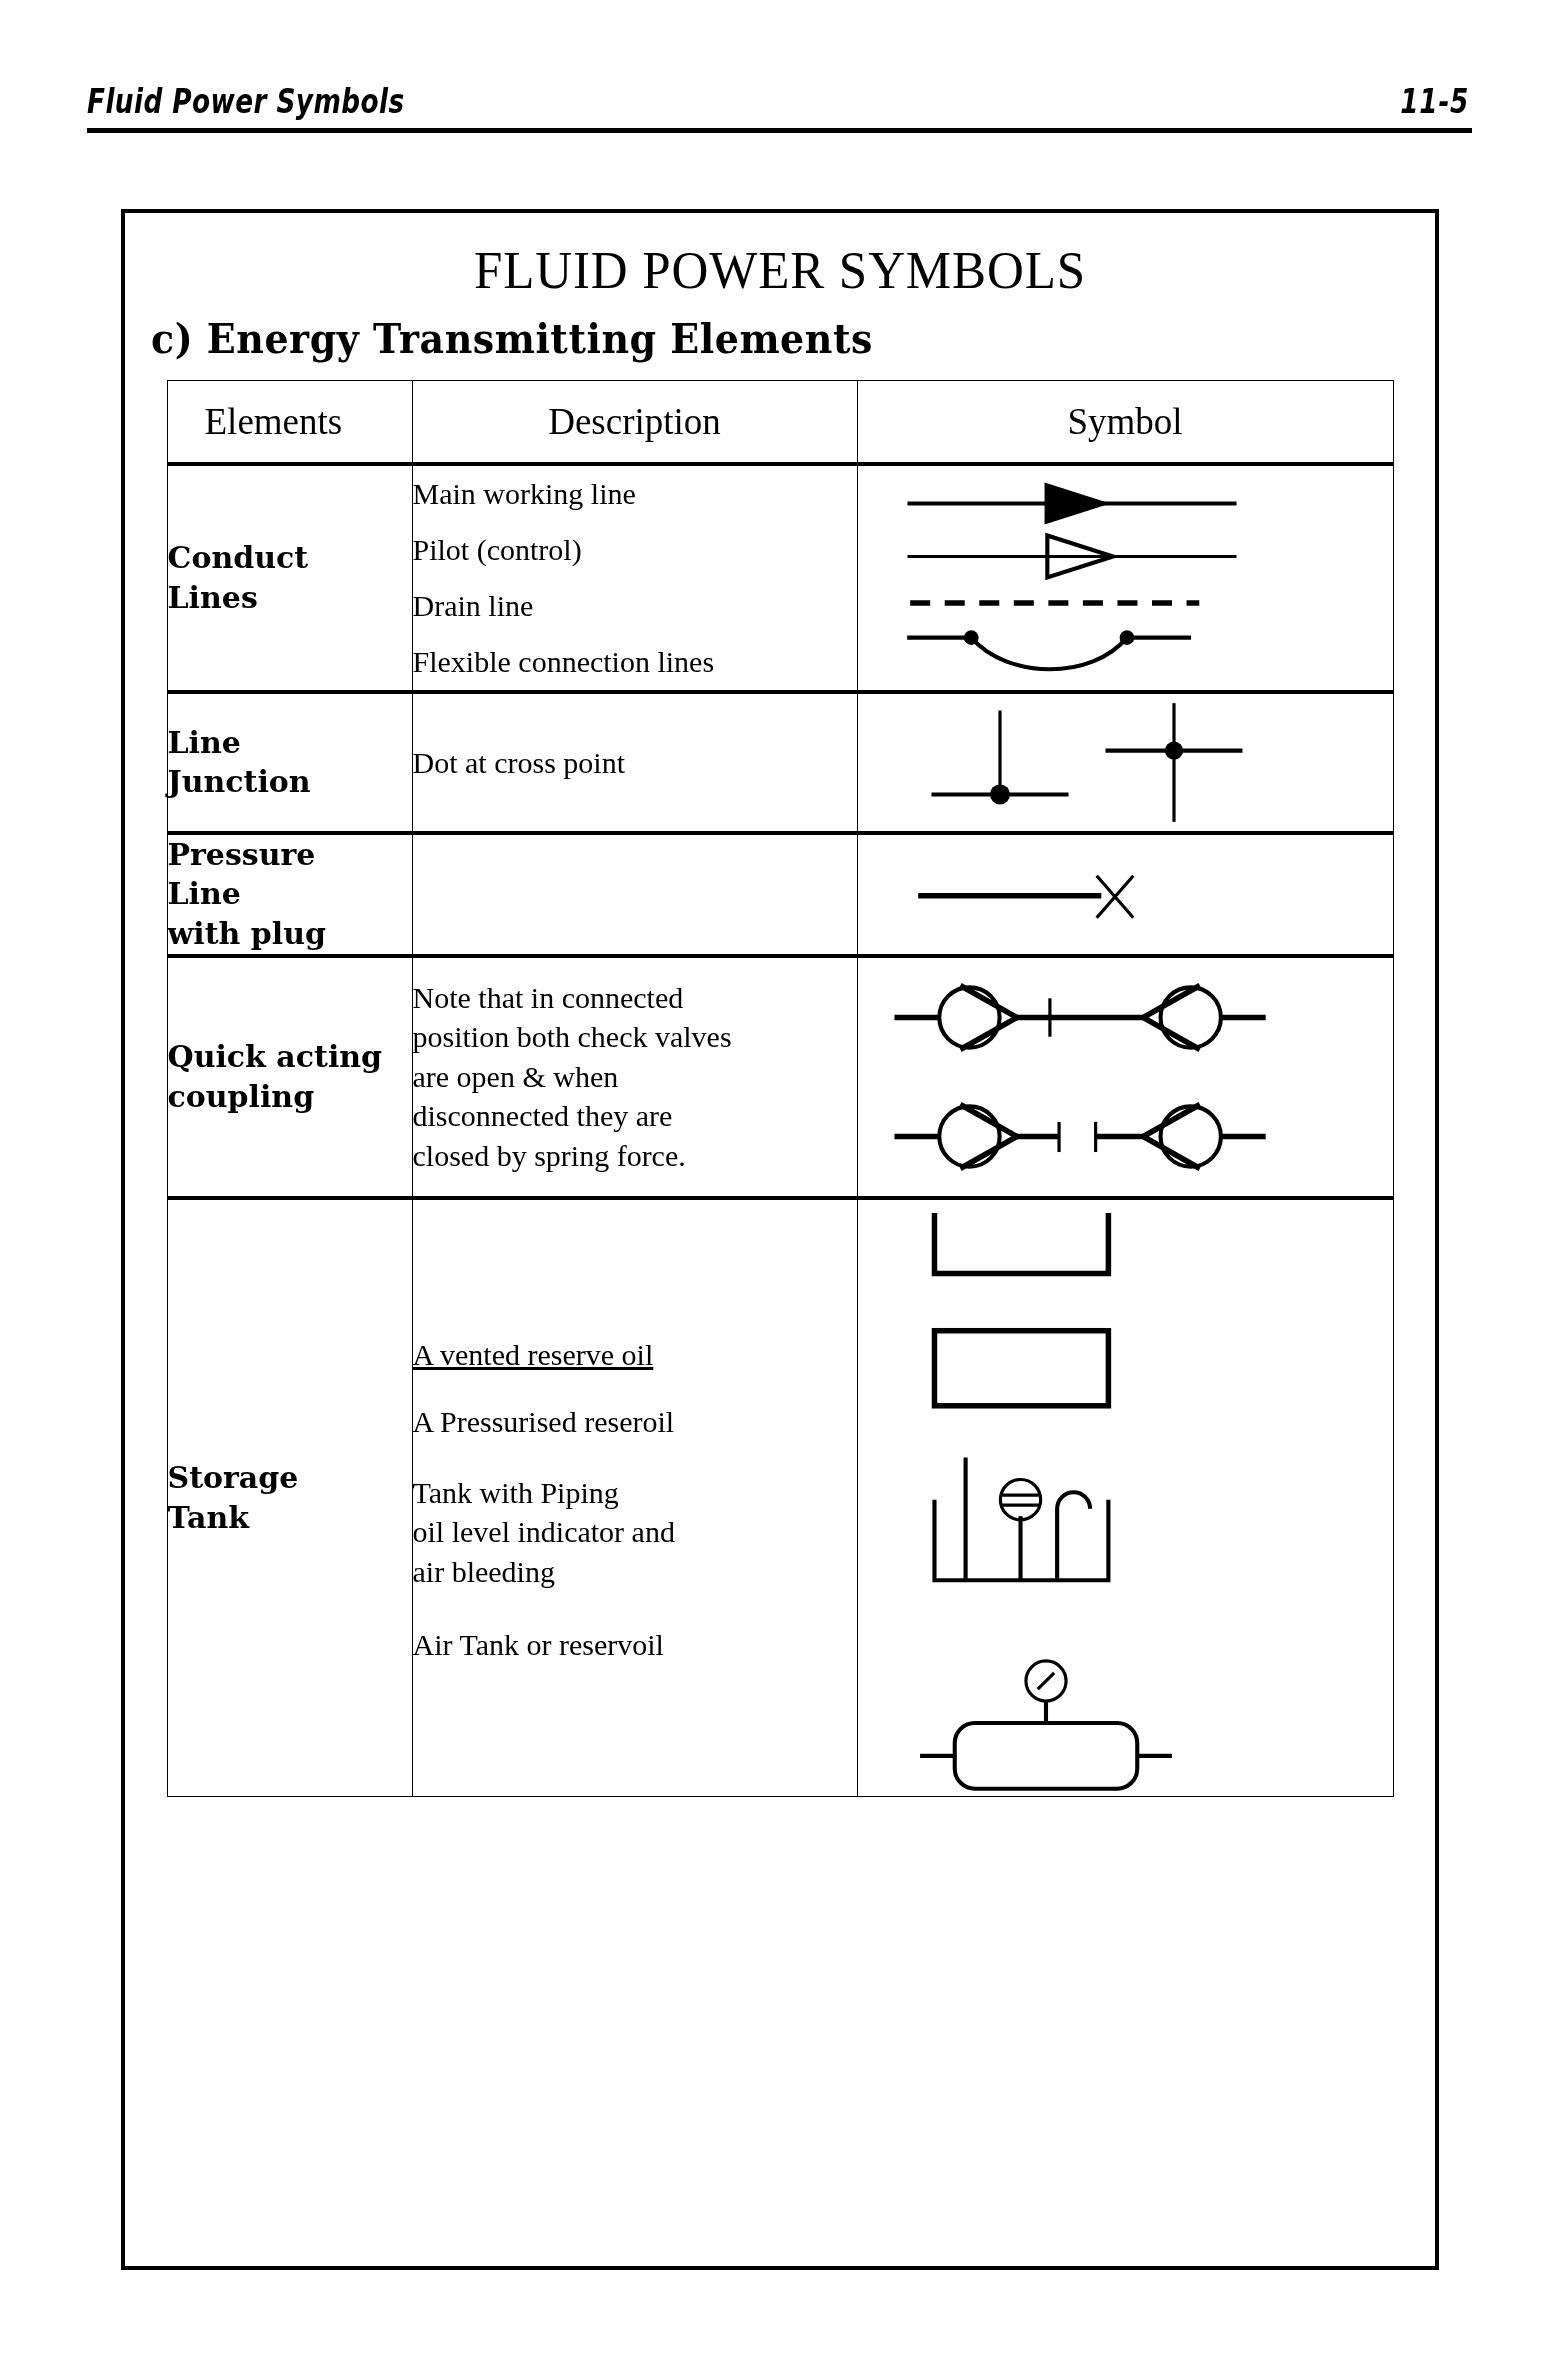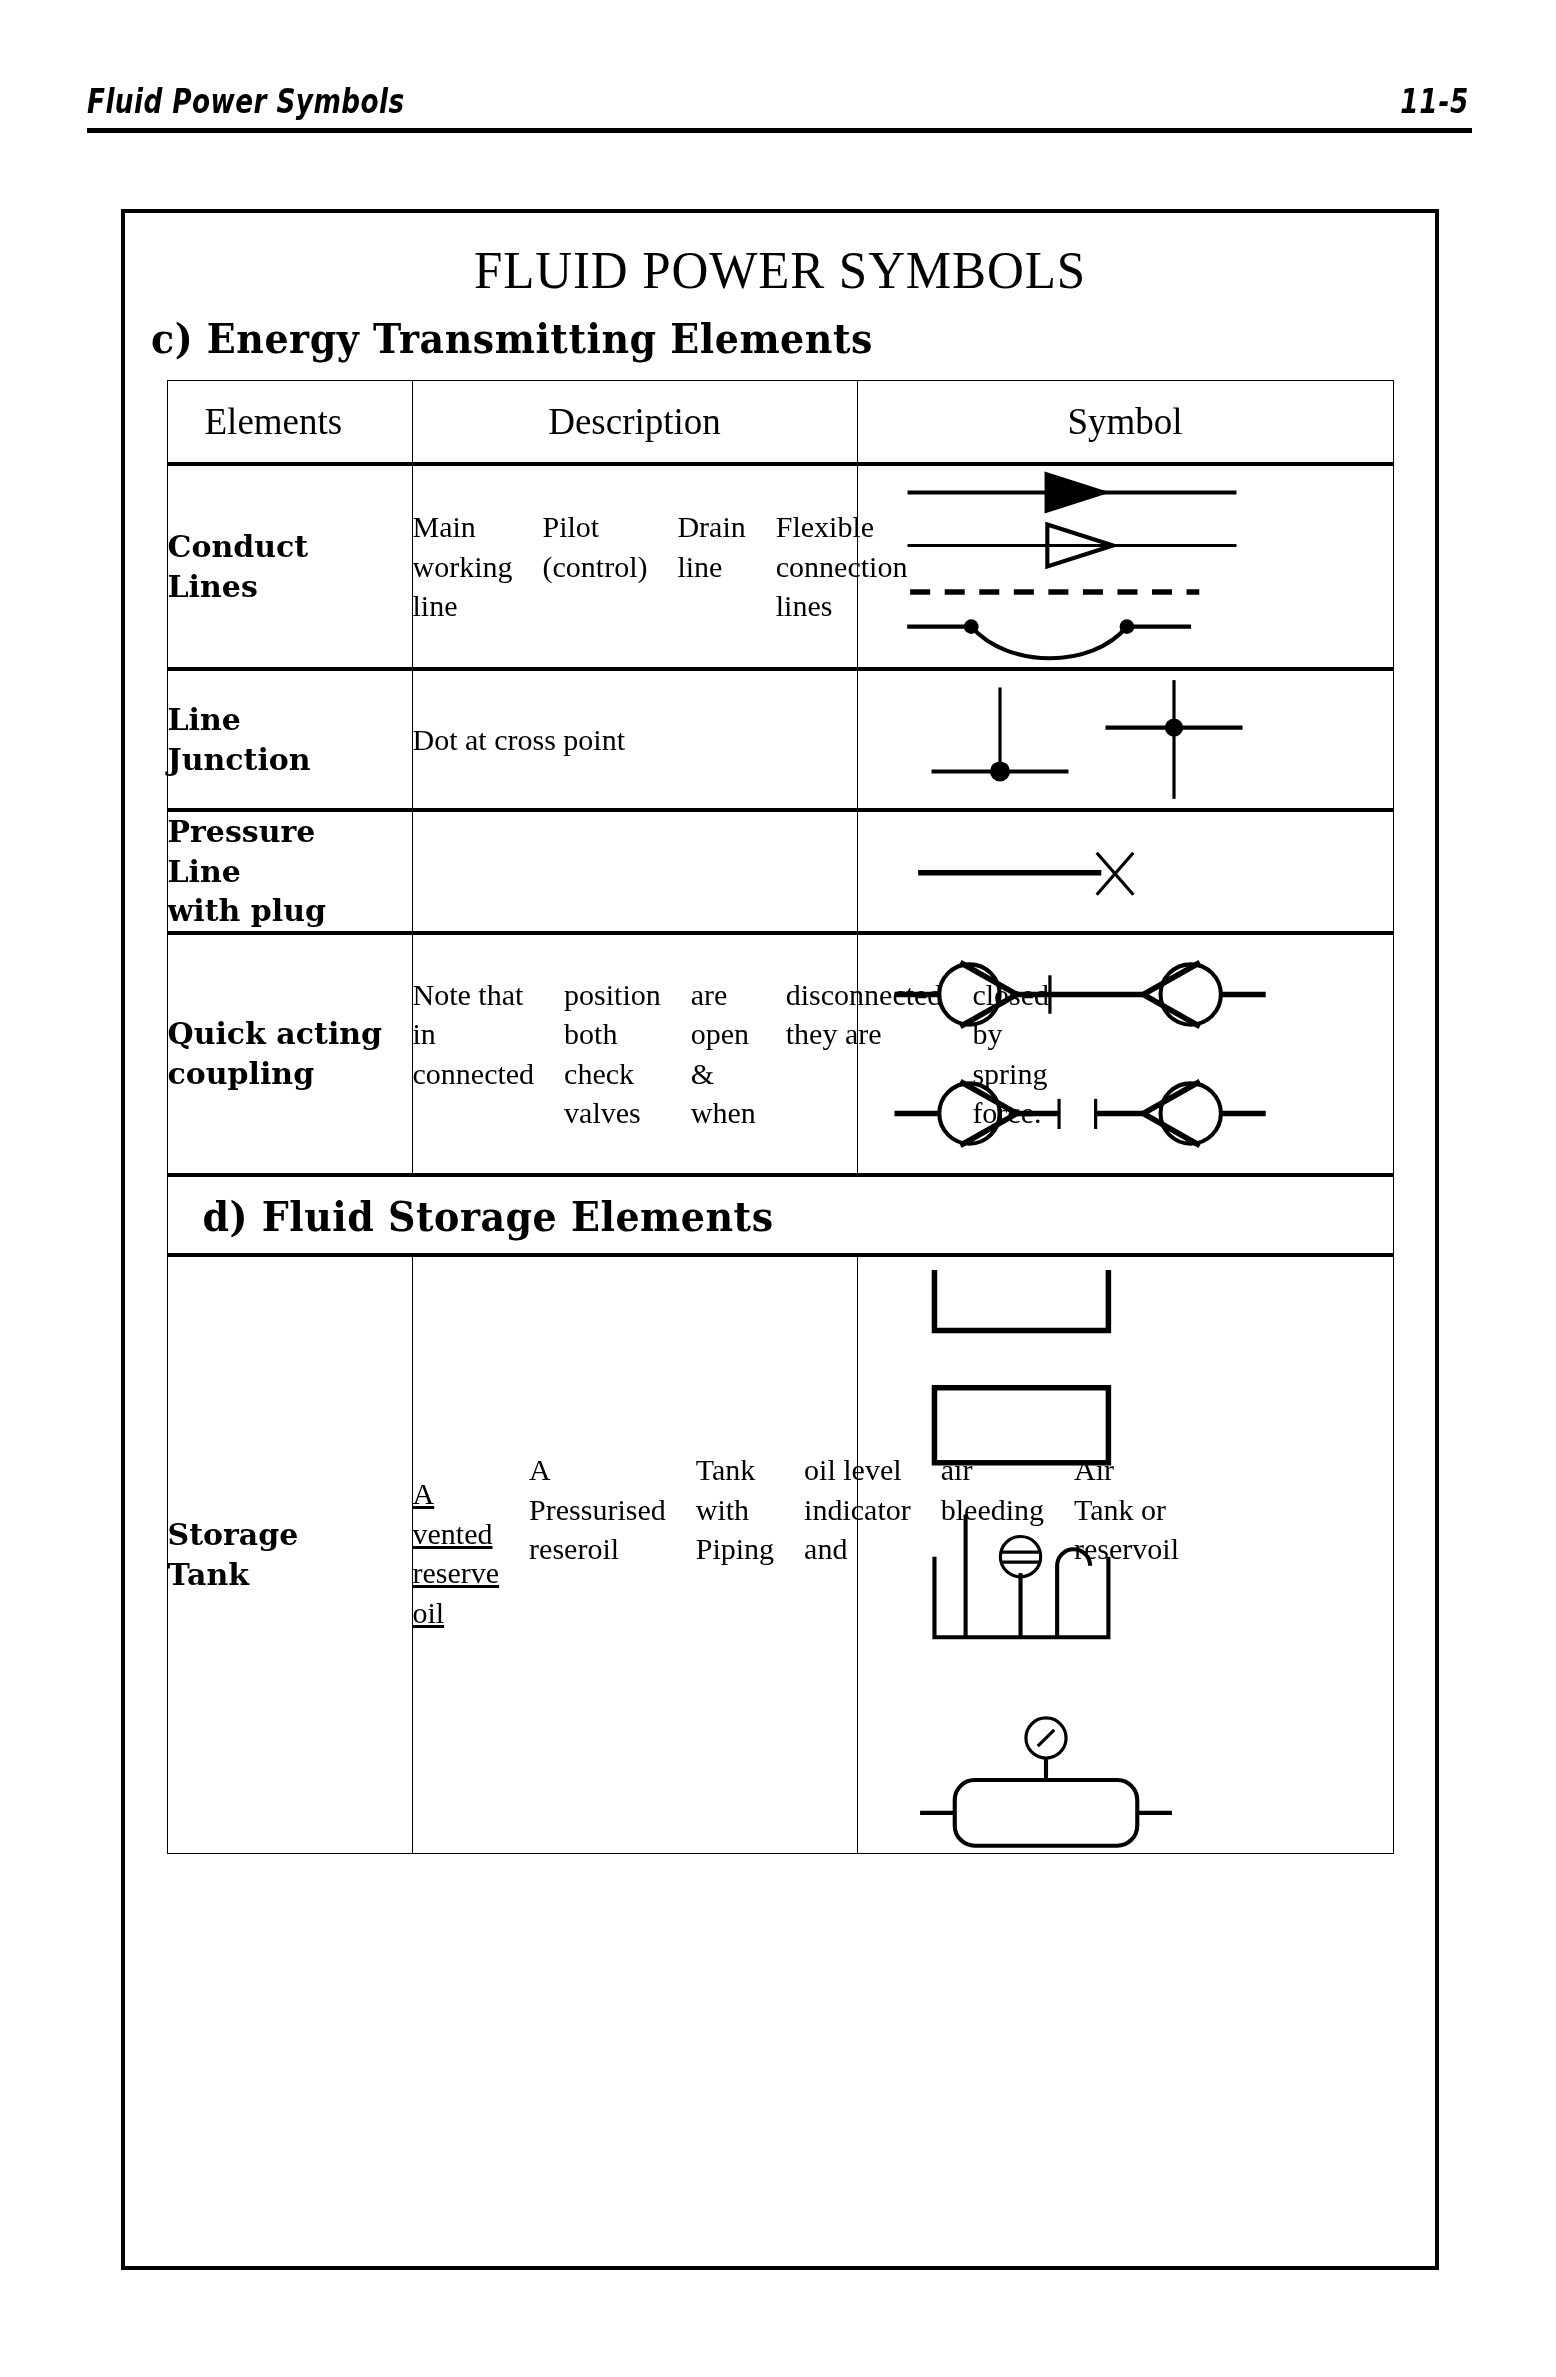--- a/index.html
+++ b/index.html
@@ -126,21 +126,21 @@
     margin-left: 42px;
   }
   .de-cell {
     font-size: 30px;
     line-height: 1.32;
     padding: 9.2px 9.2px 9.2px 40px;
     vertical-align: middle;
   }
   .sy-cell { padding: 3.7px 0; }
 
-  .desc-stack { display: flex; flex-direction: row; gap: 30px; }
+  .desc-stack { display: flex; flex-direction: column; }
   .desc-stack .dl { padding: 8.2px 0; }
 
   .sym-stack {
     display: flex;
     flex-direction: column;
     align-items: flex-start;
     padding-left: 40px;
   }
 
   svg { display: block; overflow: visible; }
@@ -304,25 +304,20 @@
               <line class="stroke-fat" x1="226" y1="65" x2="278" y2="65"></line>
               <path class="stroke-fat" d="M340 30 L278 65 L340 100"></path>
               <circle class="stroke" cx="330" cy="65" r="33"></circle>
               <line class="stroke-fat" x1="362" y1="65" x2="412" y2="65"></line>
             </svg>
           </div>
         </td>
       </tr>
 
 
-      <tr class="heavy-bottom span-row">
-        <td colspan="3" style="border-left-width:1.8px;border-right-width:1.8px;">
-          <div class="section-heading in-table">d) Fluid Storage  Elements</div>
-        </td>
-      </tr>
 
       <tr>
         <td class="el-cell">
           <div>Storage</div>
           <div>Tank</div>
         </td>
         <td class="de-cell">
           <div class="desc-stack">
             <div style="padding:24px 0 27.5px 0;text-decoration:underline;">A vented reserve oil</div>
             <div style="padding:0 0 31px 0;">A Pressurised reseroil</div>

